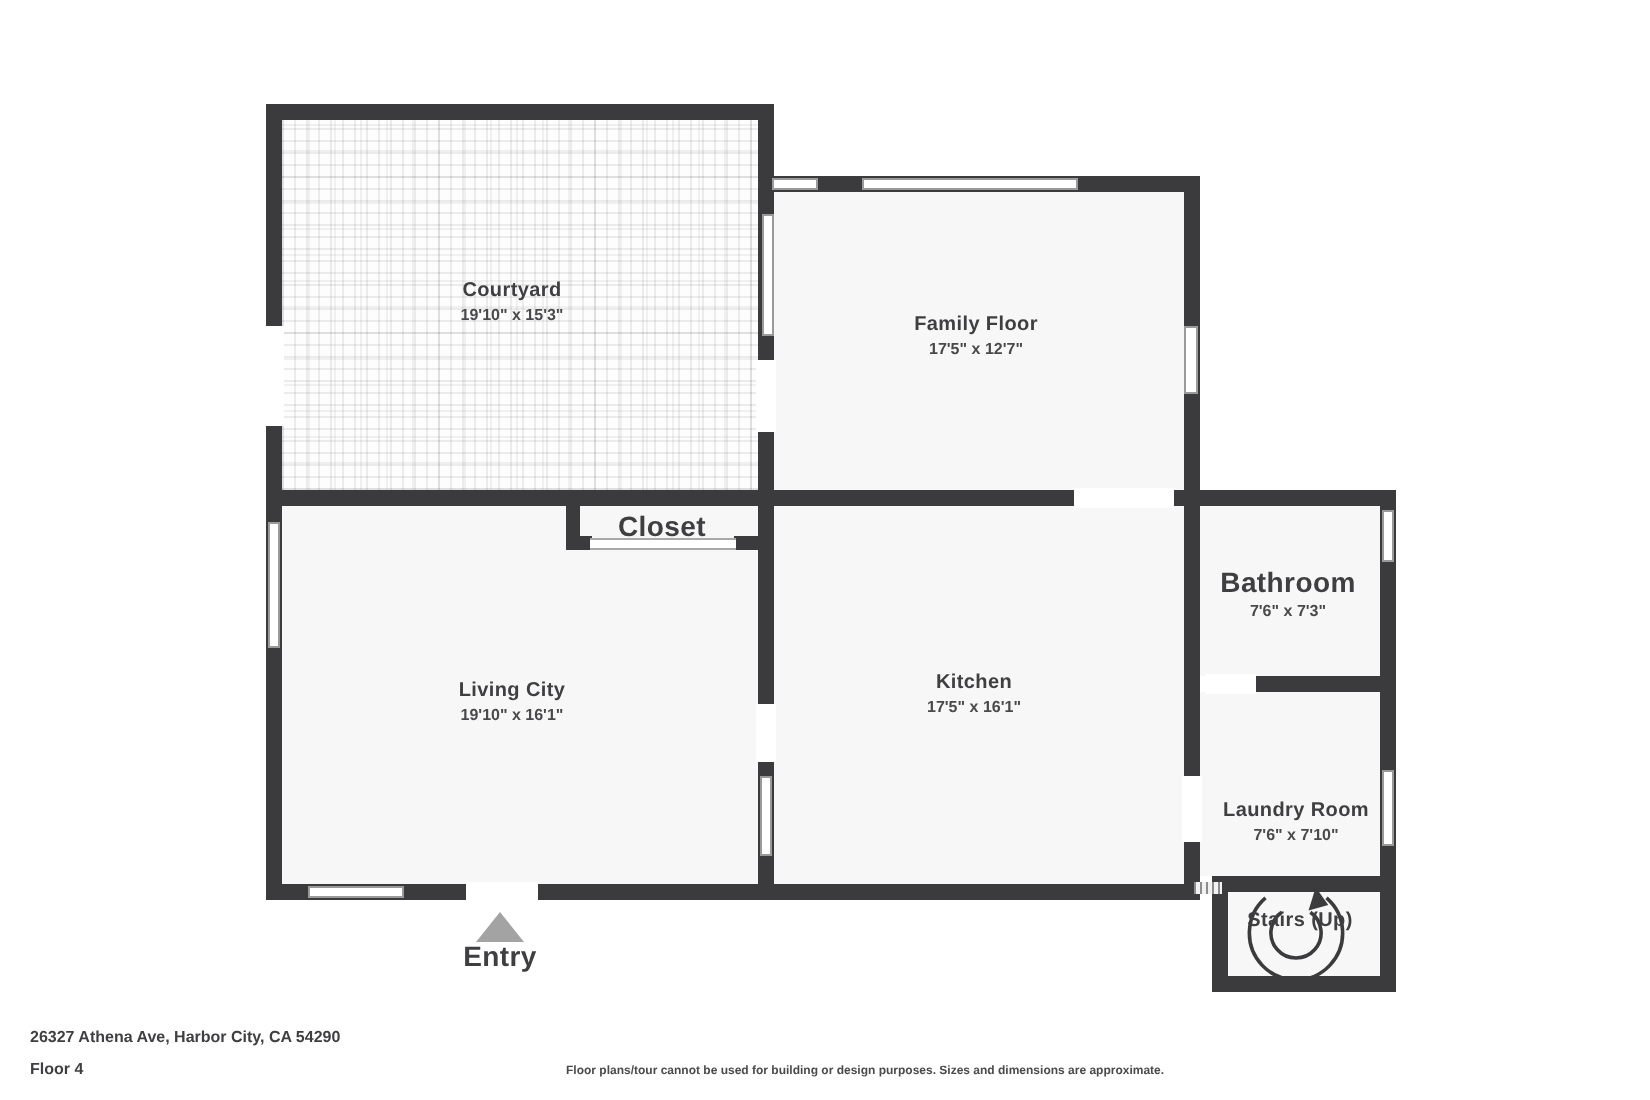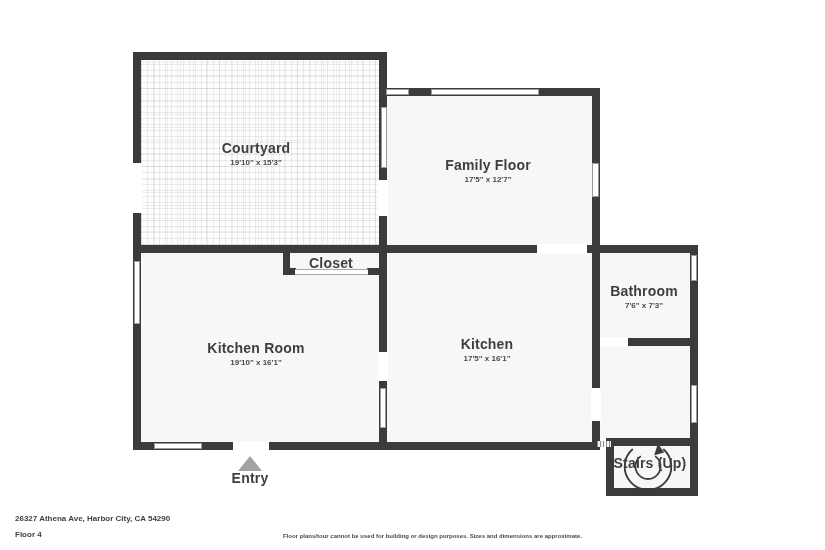--- a/index.html
+++ b/index.html
@@ -12,21 +12,21 @@
       repeating-linear-gradient(90deg, rgba(0,0,0,0.07) 0 1px, transparent 1px 6px),
       repeating-linear-gradient(0deg, rgba(0,0,0,0.05) 0 1px, transparent 1px 13px),
       repeating-linear-gradient(90deg, rgba(0,0,0,0.05) 0 1px, transparent 1px 13px);}
   .wall{position:absolute;background:#3b3b3d;z-index:2;}
   .open{position:absolute;background:#ffffff;z-index:3;}
   .win{position:absolute;background:#fff;border:1px solid #9a9a9a;box-sizing:border-box;z-index:3;}
   .winv{position:absolute;background:#fff;border:1px solid #9a9a9a;box-sizing:border-box;z-index:3;}
   .slider{position:absolute;background:#fff;border-top:1px solid #a8a8a8;border-bottom:1px solid #a8a8a8;z-index:3;}
   .hatch{position:absolute;z-index:3;background:repeating-linear-gradient(90deg,#8d8d8d 0 1px,#f2f2f2 1px 3px);}
   .rlabel{position:absolute;transform:translateX(-50%);text-align:center;z-index:5;white-space:nowrap;}
-  .rname{font-size:14px;font-weight:700;letter-spacing:.2px;}
+  .rname{font-size:10px;font-weight:700;letter-spacing:.2px;}
   .rname.sm{font-size:14px;}
   .rdims{font-size:8px;font-weight:600;margin-top:2px;color:#4a4a4c;}
   .entry-arrow{position:absolute;width:0;height:0;z-index:5;
     border-left:12px solid transparent;border-right:12px solid transparent;
     border-bottom:15px solid #a3a3a3;}
   .stairs-svg{position:absolute;z-index:4;}
   .footer-addr{position:absolute;left:15px;top:514px;font-size:8px;font-weight:700;color:#3f3f41;}
   .footer-floor{position:absolute;left:15px;top:530px;font-size:8px;font-weight:700;color:#3f3f41;}
   .footer-disc{position:absolute;left:283px;top:533px;font-size:6px;font-weight:600;color:#4a4a4c;}
 </style>
@@ -92,30 +92,34 @@
     <div class="rdims">19'10" x 15'3"</div>
   </div>
   <div class="rlabel" style="left:488px;top:157px;">
     <div class="rname">Family Floor</div>
     <div class="rdims">17'5" x 12'7"</div>
   </div>
   <div class="rlabel" style="left:331px;top:255px;">
     <div class="rname sm">Closet</div>
   </div>
   <div class="rlabel" style="left:256px;top:340px;">
-    <div class="rname">Kitchen Room</div>
+    <div class="rname">Living City</div>
     <div class="rdims">19'10" x 16'1"</div>
   </div>
   <div class="rlabel" style="left:487px;top:336px;">
     <div class="rname">Kitchen</div>
     <div class="rdims">17'5" x 16'1"</div>
   </div>
   <div class="rlabel" style="left:644px;top:283px;">
     <div class="rname sm">Bathroom</div>
     <div class="rdims">7'6" x 7'3"</div>
+  </div>
+  <div class="rlabel" style="left:648px;top:400px;">
+    <div class="rname">Laundry Room</div>
+    <div class="rdims">7'6" x 7'10"</div>
   </div>
   <div class="rlabel" style="left:650px;top:455px;">
     <div class="rname">Stairs (Up)</div>
   </div>
 
   <div class="entry-arrow" style="left:238px;top:456px;"></div>
   <div class="rlabel" style="left:250px;top:470px;">
     <div class="rname sm">Entry</div>
   </div>
 

